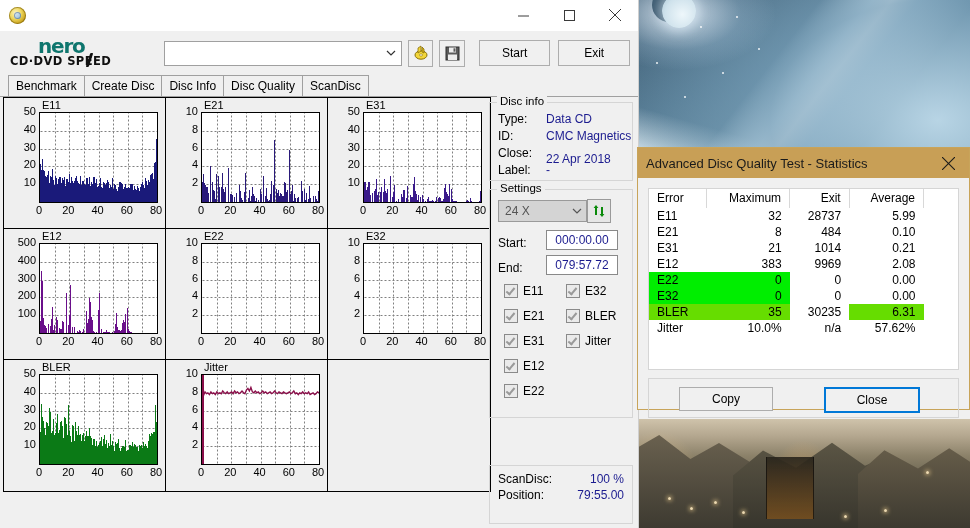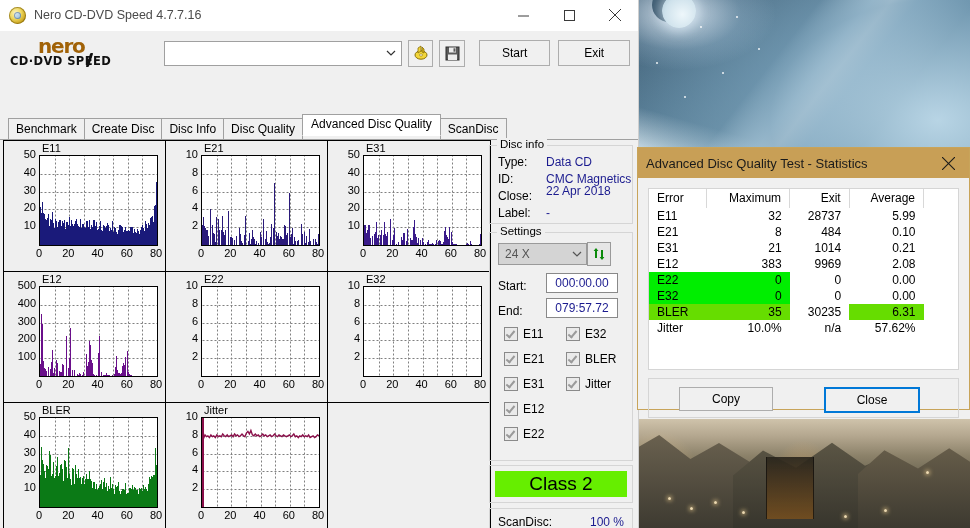--- a/index.html
+++ b/index.html
@@ -64,36 +64,36 @@
   .wbtn{width:46px;height:30px;display:flex;align-items:center;justify-content:center;
     font-size:13px;color:#3a3a3a;}
   .wbtn svg{display:block;}
 
   .menubar{height:24px;background:#f0f0f0;display:flex;align-items:center;padding-left:7px;}
   .menu-item{padding:2px 9px;font-size:12.5px;color:#1d1d1d;}
 
   .toolbar{height:44px;background:#f0f0f0;display:flex;align-items:center;padding:0 8px;position:relative;}
   .logo{width:160px;height:36px;position:relative;margin-right:6px;}
   .logo .nero{position:absolute;left:30px;top:-1px;font-family:"DejaVu Sans",sans-serif;
-    font-weight:bold;font-size:20px;letter-spacing:-1.2px;color:#a16207;}
+    font-weight:bold;font-size:20px;letter-spacing:-1.2px;color:#0f766e;}
   .logo .sub{position:absolute;left:2px;top:19px;font-family:"DejaVu Sans",sans-serif;
     font-weight:bold;font-size:11.5px;letter-spacing:.4px;color:#111;}
   .logo .slash{position:absolute;left:80px;top:18px;width:3px;height:14px;background:#111;
     transform:skewX(-18deg);border-radius:1px;}
   .combo{width:243px;height:23px;background:#fff;border:1px solid #a0a0a0;display:flex;align-items:center;
     padding:0 0 0 7px;font-size:12px;color:#000;position:relative;}
   .combo .arrow{margin-left:auto;width:20px;height:21px;display:flex;align-items:center;justify-content:center;}
   .tool-btn{width:25px;height:25px;background:#f0f0f0;border:1px solid #adadad;margin-left:6px;
     display:flex;align-items:center;justify-content:center;}
   .act-btn{height:24px;width:74px;background:#f0f0f0;border:1px solid #adadad;margin-left:8px;
     font-size:12px;color:#000;display:flex;align-items:center;justify-content:center;}
   .act-btn.start{margin-left:14px;}
 
-  .tabs{height:21px;display:flex;align-items:flex-start;padding-left:8px;position:relative;
-    border-bottom:1px solid #a0a0a0;margin-top:43px;}
+  .tabs{height:21px;display:flex;align-items:flex-end;padding-left:8px;position:relative;
+    border-bottom:1px solid #a0a0a0;}
   .tab{background:#f0f0f0;border:1px solid #a0a0a0;border-bottom:none;
     padding:2px 7px 2px 7px;font-size:12px;color:#000;height:16px;line-height:16px;margin-right:-1px;}
   .tab.active{background:#fff;position:relative;z-index:3;height:20px;line-height:19px;
     margin-top:-4px;padding:0 8px;border-bottom:1px solid #fff;}
 
   .content{position:relative;height:413px;background:#f0f0f0;padding-top:3px;}
 
   
   .chart-box{position:absolute;background:#efefef;border:1px solid #000;}
   .chart-title{position:absolute;font-size:11px;color:#000;}
@@ -174,21 +174,20 @@
       <div class="glowspot" style="left:206px;top:96px"></div>
       <div class="glowspot" style="left:246px;top:90px"></div>
       <div class="glowspot" style="left:288px;top:52px"></div>
     </div>
   </div>
 
   <div class="win">
 
     <div class="titlebar">
       <div class="app-icon"></div>
-      <div class="title-text">Nero CD-DVD Speed 4.7.7.16</div>
       <div class="win-controls">
         <div class="wbtn">
           <svg width="11" height="11" viewBox="0 0 11 11">
               <line x1="0" y1="6" x2="11" y2="6" stroke="#3a3a3a" stroke-width="1"></line>
             </svg>
         </div>
         <div class="wbtn">
           <svg width="11" height="11" viewBox="0 0 11 11">
               <rect x="0.5" y="0.5" width="10" height="10" fill="none" stroke="#3a3a3a" stroke-width="1"></rect>
             </svg>
@@ -238,21 +237,20 @@
 
       <div class="act-btn start">Start</div>
       <div class="act-btn">Exit</div>
     </div>
 
     <div class="tabs">
       <div class="tab">Benchmark</div>
       <div class="tab">Create Disc</div>
       <div class="tab">Disc Info</div>
       <div class="tab">Disc Quality</div>
-      <div class="tab active">Advanced Disc Quality</div>
       <div class="tab">ScanDisc</div>
     </div>
 
     <div class="content">
 
       <div id="charts">
           <div class="chart-box" style="left: 3px; top: 0px; width: 162px; height: 131px;">
             <div class="chart-title" style="left: 38px; top: 1px;">E11</div>
             <div class="plot" style="left: 35px; top: 14px; width: 117px; height: 89px;">
               <div class="gl" style="left: 0px; top: 71px; width: 117px;"></div>
@@ -948,21 +946,21 @@
           <div class="chart-box" style="left: 327px; top: 262px; width: 162px; height: 131px; background: rgb(239, 239, 239);"></div>
         </div>
 
       <div class="group" style="left:489px;top:5px;width:142px;height:77px;">
         <span class="group-cap">Disc info</span>
         <span class="lbl" style="left:8px;top:9px">Type:</span>
         <span class="val" style="left:56px;top:9px">Data CD</span>
         <span class="lbl" style="left:8px;top:26px">ID:</span>
         <span class="val" style="left:56px;top:26px">CMC Magnetics</span>
         <span class="lbl" style="left:8px;top:43px">Close:</span>
-        <span class="val" style="left:56px;top:38px">22 Apr 2018</span>
+        <span class="val" style="left:56px;top:49px">22 Apr 2018</span>
         <span class="lbl" style="left:8px;top:60px">Label:</span>
         <span class="val" style="left:56px;top:60px">-</span>
       </div>
 
       <div class="group" style="left:489px;top:92px;width:142px;height:227px;">
         <span class="group-cap">Settings</span>
 
         <div class="sel" style="left:8px;top:10px;width:81px;">
           <span>24 X</span>
           <span class="arrow">
@@ -1016,23 +1014,20 @@
         <div class="cb" style="left:76px;top:119px">
             <span class="box"></span>
             <span>BLER</span>
           </div>
         <div class="cb" style="left:76px;top:144px">
             <span class="box"></span>
             <span>Jitter</span>
           </div>
       </div>
 
-      <div class="classbox" style="left:489px;top:325px;width:142px;height:36px;">
-        <div class="classinner" style="left:5px;top:5px;width:132px;height:26px;">Class 2</div>
-      </div>
 
       <div class="group" style="left:489px;top:368px;width:142px;height:57px;border:1px solid #d5d5d5;">
         <span class="lbl" style="left:8px;top:6px">ScanDisc:</span>
         <span class="val" style="left:92px;top:6px;width:42px;text-align:right;">100 %</span>
         <span class="lbl" style="left:8px;top:22px">Position:</span>
         <span class="val" style="left:74px;top:22px;width:60px;text-align:right;">79:55.00</span>
 
       </div>
 
     </div>

